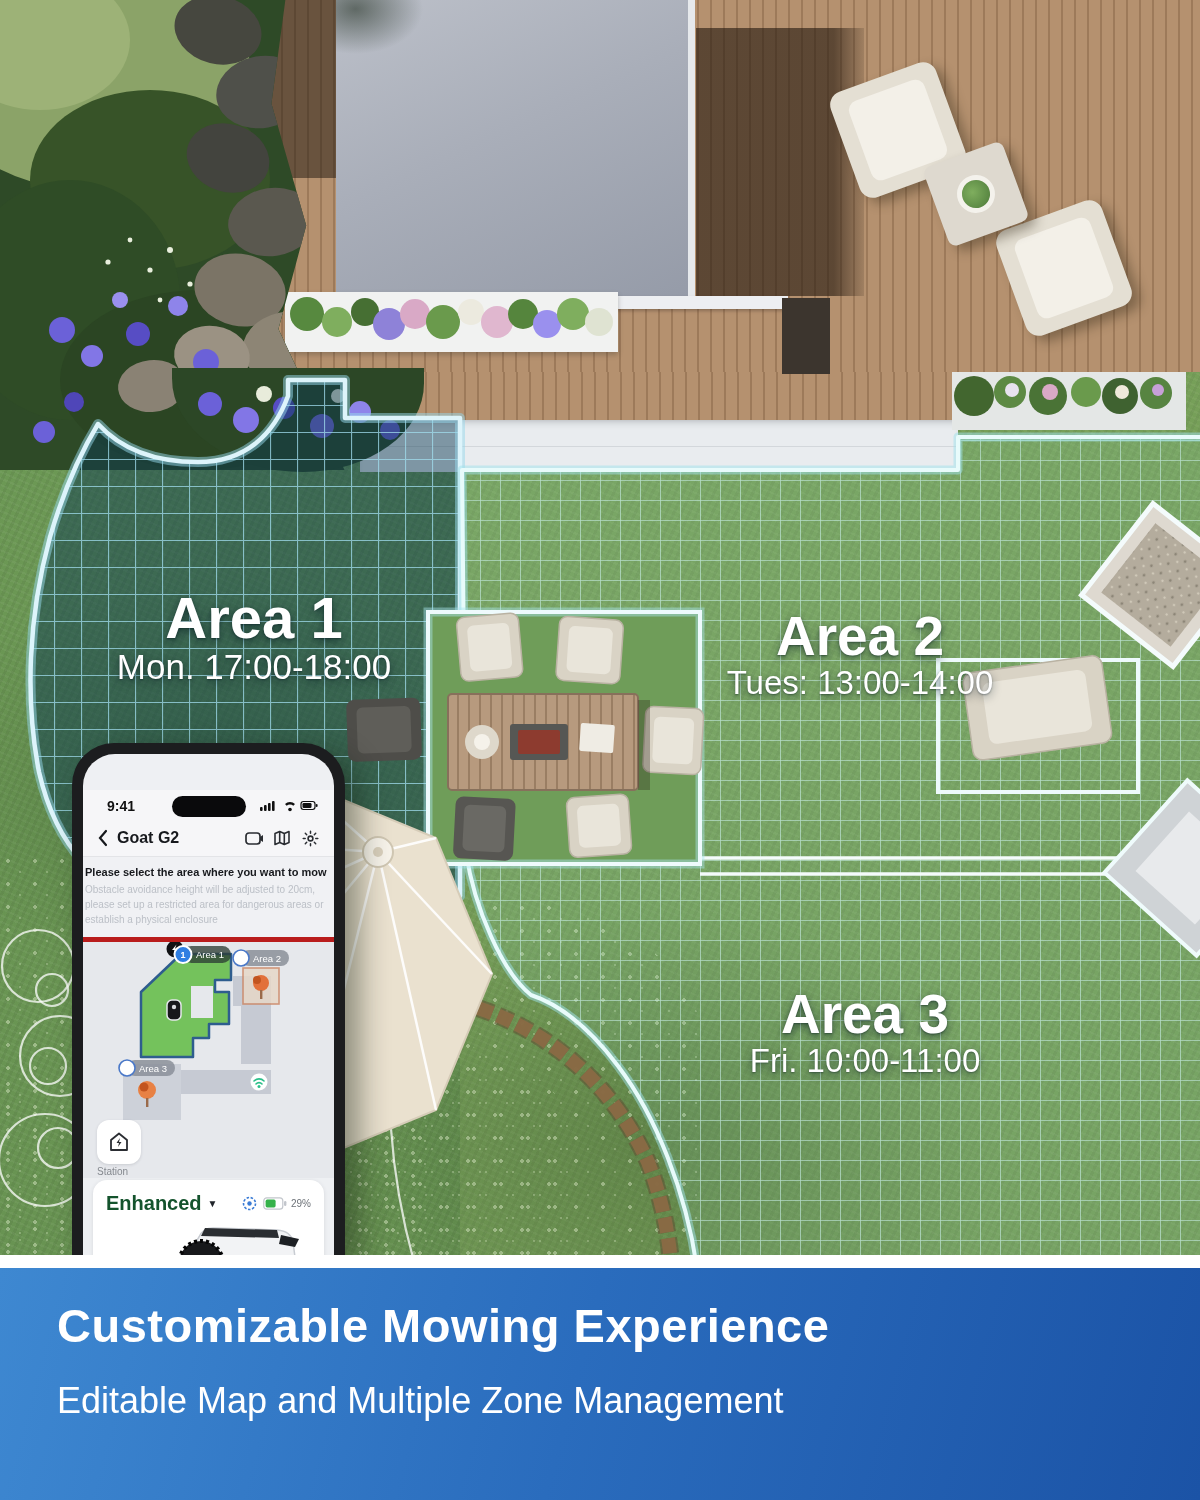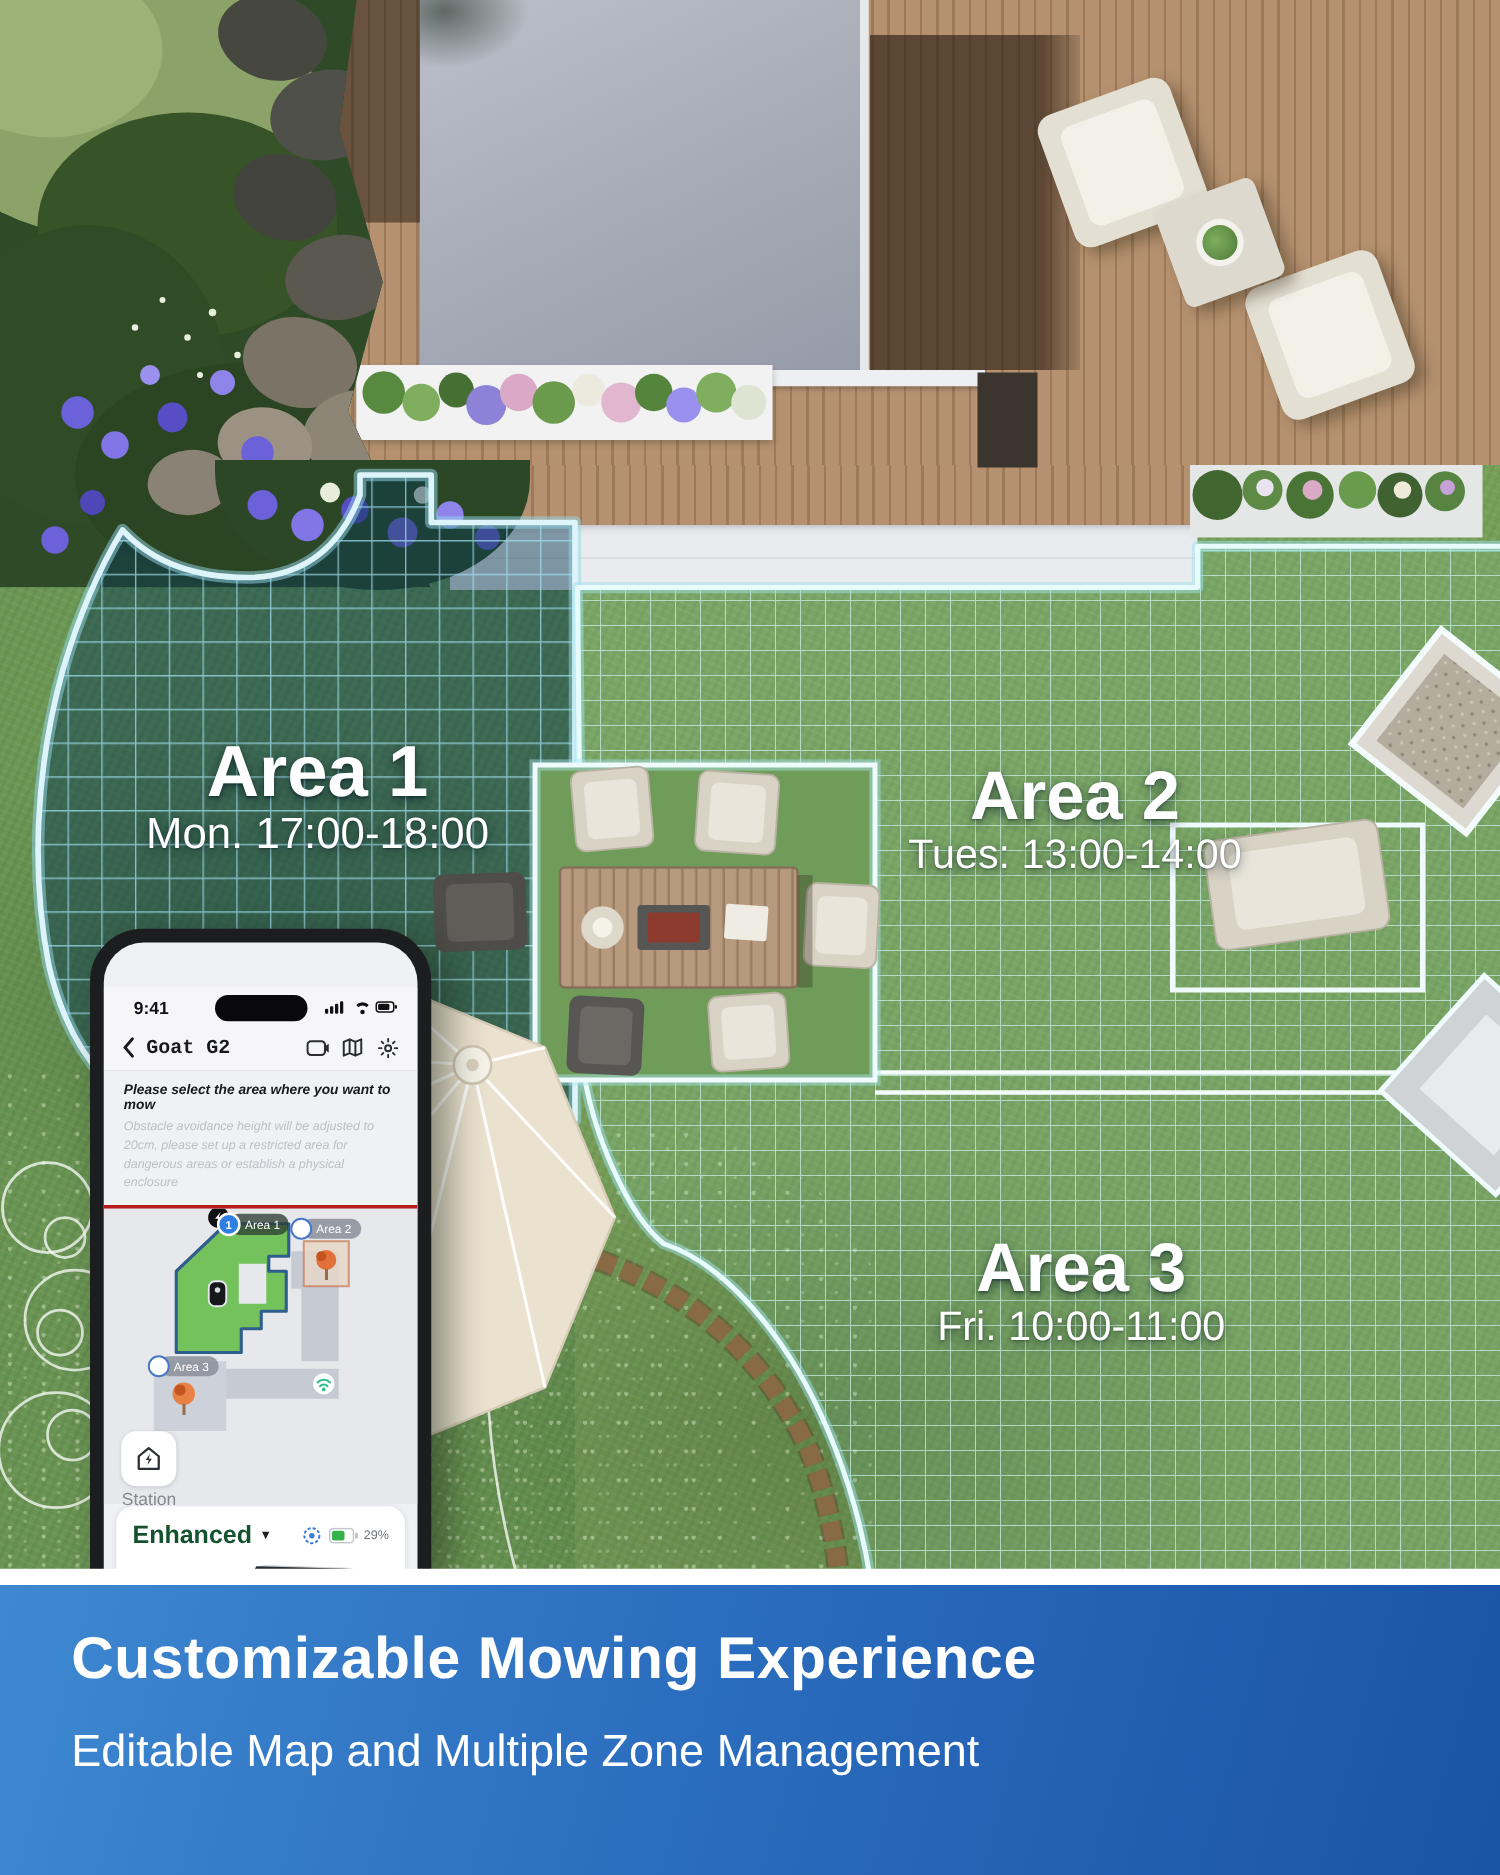--- a/index.html
+++ b/index.html
@@ -64,31 +64,31 @@
   #phone{left:72px;top:743px;width:273px;height:514px;background:#1c1d1f;border-radius:42px 42px 0 0;
     box-shadow:14px 10px 30px rgba(20,30,15,.45);}
   #screen{position:absolute;left:11px;top:11px;width:251px;height:503px;border-radius:32px 32px 0 0;
     overflow:hidden;background:#eef0f3;display:flex;flex-direction:column;}
   #statusbar{height:30px;background:#f6f6f8;position:relative;flex:0 0 auto;margin-top:36px;}
   #time{position:absolute;left:24px;top:8px;font-size:14px;font-weight:700;color:#111;}
   #island{position:absolute;left:50%;transform:translateX(-50%);top:6px;width:74px;height:21px;background:#0a0a0c;border-radius:11px;}
   #sticons{position:absolute;right:16px;top:9px;}
   #navbar{height:36px;background:#f6f6f8;display:flex;align-items:center;padding:0 14px;gap:8px;flex:0 0 auto;
     border-bottom:1px solid #e3e4e7;}
-  #nav-title{font-size:16px;font-weight:700;color:#17191d;flex:0 0 auto;font-family:Liberation Mono, monospace;}
+  #nav-title{font-size:16px;font-weight:700;color:#17191d;flex:0 0 auto;}
   #nav-spacer{flex:1;}
   .nav-ic{width:20px;height:20px;display:flex;align-items:center;justify-content:center;}
-  #instr{background:#f0f1f4;padding:9px 16px 10px;flex:0 0 auto;border-bottom:3px solid #b91c1c;font-style:italic;}
+  #instr{background:#f0f1f4;padding:9px 2px 10px;flex:0 0 auto;border-bottom:5px solid #b91c1c;}
   #instr .it{font-size:11px;font-weight:700;color:#17191d;margin-bottom:4px;}
   #instr .ib{font-size:10px;color:#bcc0c7;line-height:1.5;}
   #maparea{background:#e6e8ec;flex:0 0 auto;position:relative;height:178px;}
   #stationrow{background:#e6e8ec;height:58px;position:relative;flex:0 0 auto;}
   #station-btn{position:absolute;left:14px;top:0px;width:44px;height:44px;background:#fff;border-radius:12px;
     display:flex;align-items:center;justify-content:center;box-shadow:0 1px 3px rgba(40,45,60,.15);}
-  #station-lbl{position:absolute;left:14px;top:46px;width:44px;text-align:right;font-size:14px;color:#85898f;}
+  #station-lbl{position:absolute;left:14px;top:46px;width:44px;text-align:left;font-size:10px;color:#85898f;}
   #modecard{background:#fff;border-radius:14px;margin:2px 10px 0;padding:12px 13px 11px;flex:0 0 auto;
     box-shadow:0 1px 4px rgba(40,45,60,.12);}
   #moderow{display:flex;align-items:center;}
   #mode-lbl{font-size:20px;font-weight:700;color:#14532d;}
   #mode-caret{margin-left:6px;font-size:10px;color:#20242a;}
   #moderow .sp{flex:1;}
   #batt-pct{font-size:10px;color:#6d7278;margin-left:4px;}
   #mowerbox{height:74px;position:relative;}
   #mowerbox svg{position:absolute;right:-2px;top:0;}
   #startbtn{height:40px;background:#22374d;border-radius:10px;color:#fff;font-size:16px;font-weight:700;

